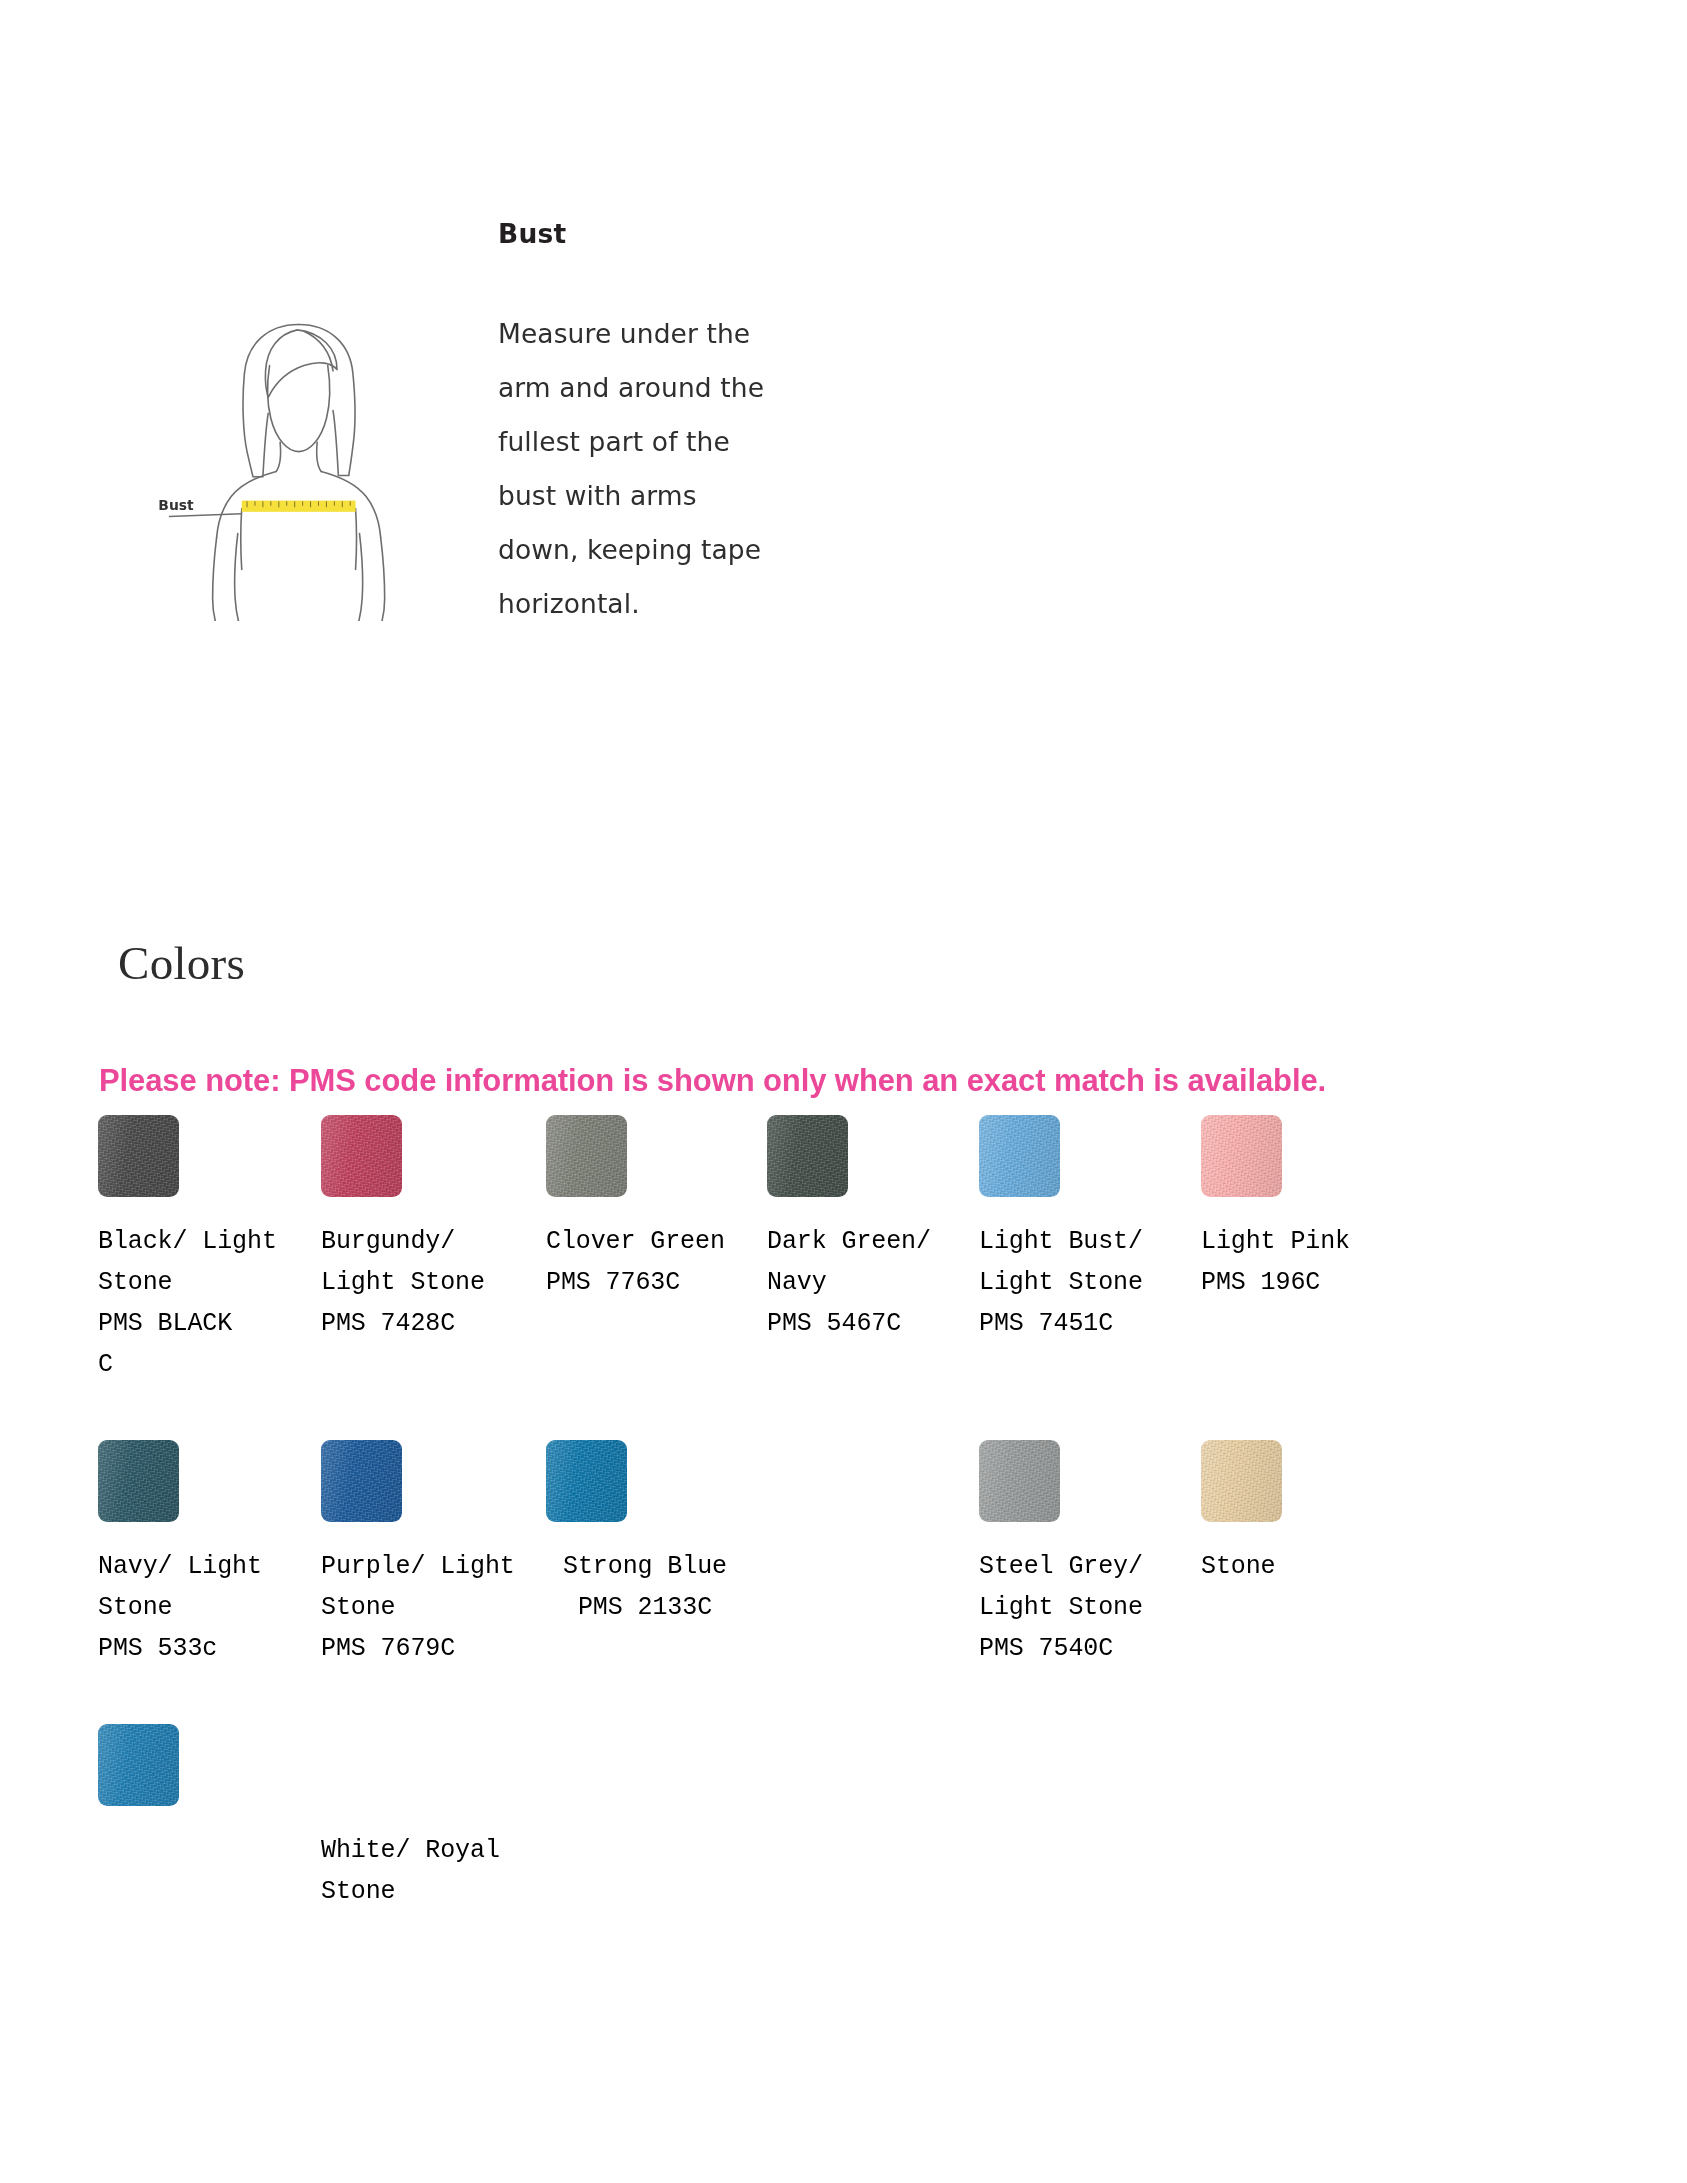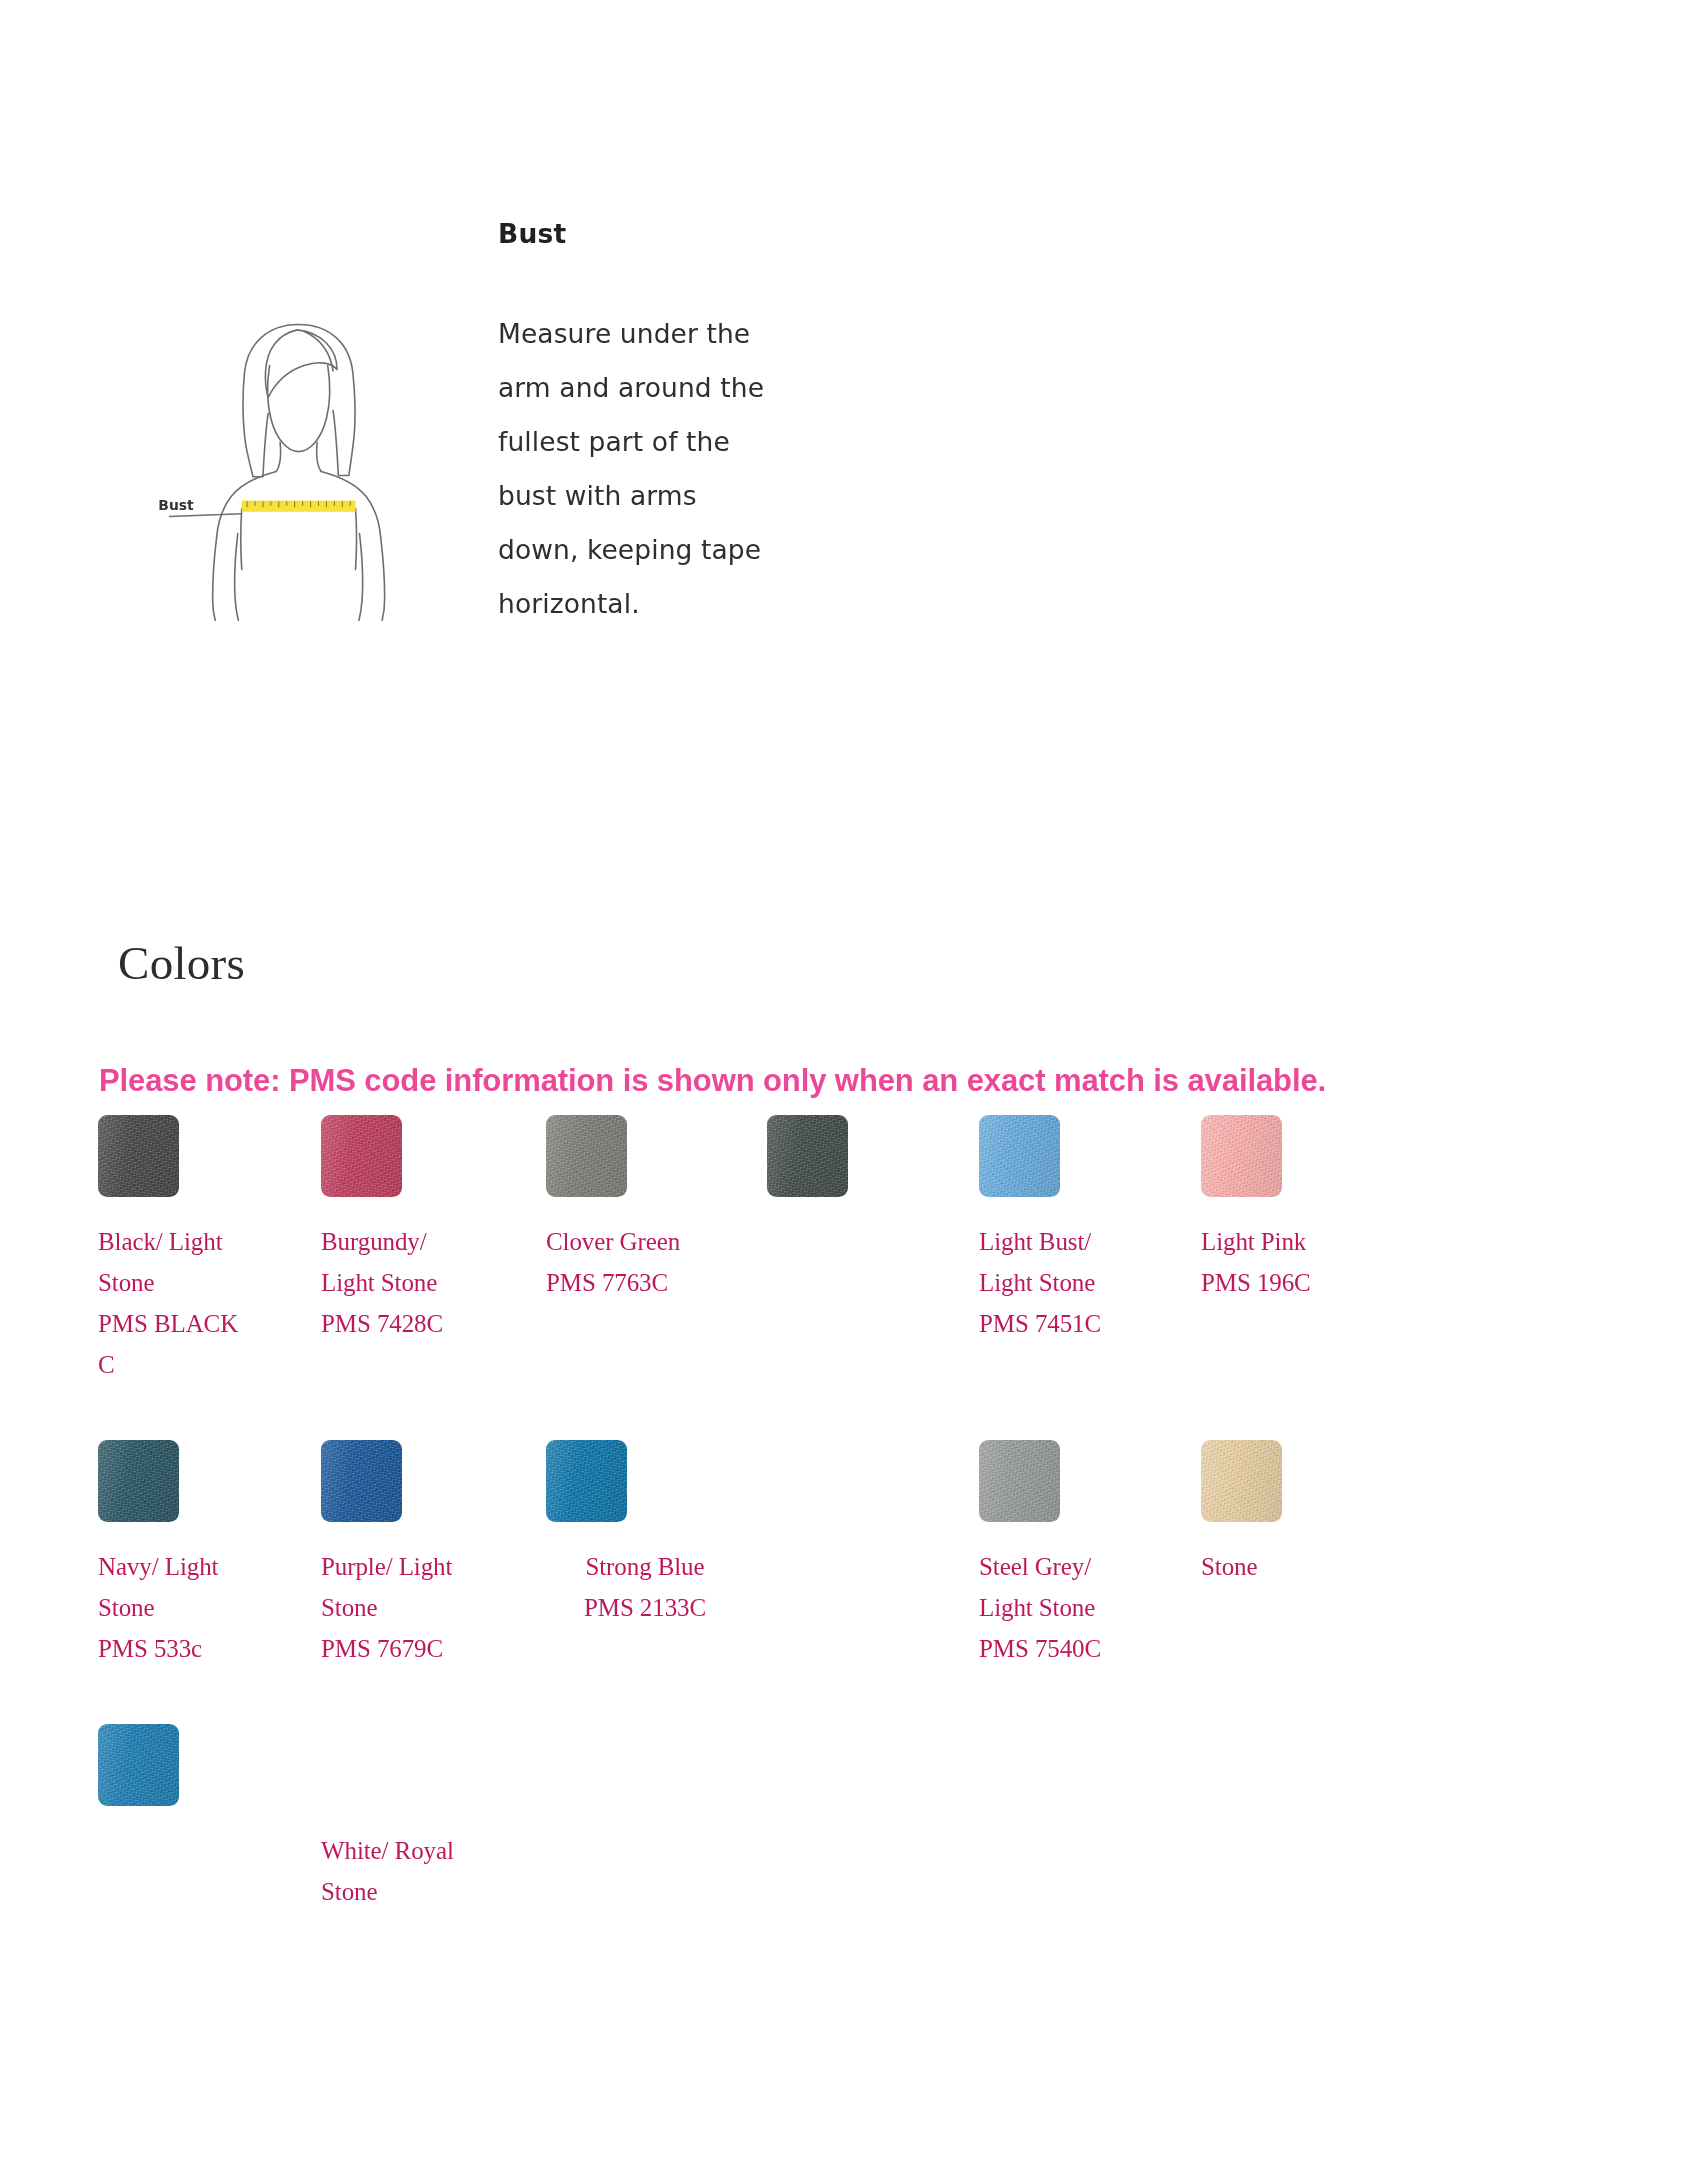--- a/index.html
+++ b/index.html
@@ -114,24 +114,24 @@
   }
   .swatch-chip .sheen {
     position: absolute;
     inset: 0;
     border-radius: 9.3px;
     background: linear-gradient(100deg, rgba(255,255,255,.14) 0%, rgba(255,255,255,0) 38%, rgba(0,0,0,.07) 100%);
   }
 
   .swatch-label {
     margin-top: 24px;
-    font-family: Liberation Serif, serif;
+    font-family: Liberation Mono, monospace;
     font-size: 25px;
     line-height: 41px;
-    color: #be185d;
+    color: #000000;
     letter-spacing: -0.1px;
   }
   .swatch-label .lbl-line { display: block; white-space: nowrap; }
 </style>
 </head>
 <body>
 
 <section id="bust-section">
 
   <h2 id="bust-heading">Bust</h2>
@@ -231,20 +231,25 @@
         <div class="swatch-label">
           <span class="lbl-line">Clover Green</span>
           <span class="lbl-line">PMS 7763C</span>
         </div>
       </div>
       <div class="swatch-cell" style="left: 767px; top: 1115px;">
         <div class="swatch-chip" style="background: rgb(71, 81, 76);">
           <span class="grain"></span>
           <span class="sheen"></span>
         </div>
+        <div class="swatch-label">
+          <span class="lbl-line">Dark Green/</span>
+          <span class="lbl-line">Navy</span>
+          <span class="lbl-line">PMS 5467C</span>
+        </div>
       </div>
       <div class="swatch-cell" style="left: 979px; top: 1115px;">
         <div class="swatch-chip" style="background: rgb(106, 173, 221);">
           <span class="grain"></span>
           <span class="sheen"></span>
         </div>
         <div class="swatch-label">
           <span class="lbl-line">Light Bust/</span>
           <span class="lbl-line">Light Stone</span>
           <span class="lbl-line">PMS 7451C</span>

